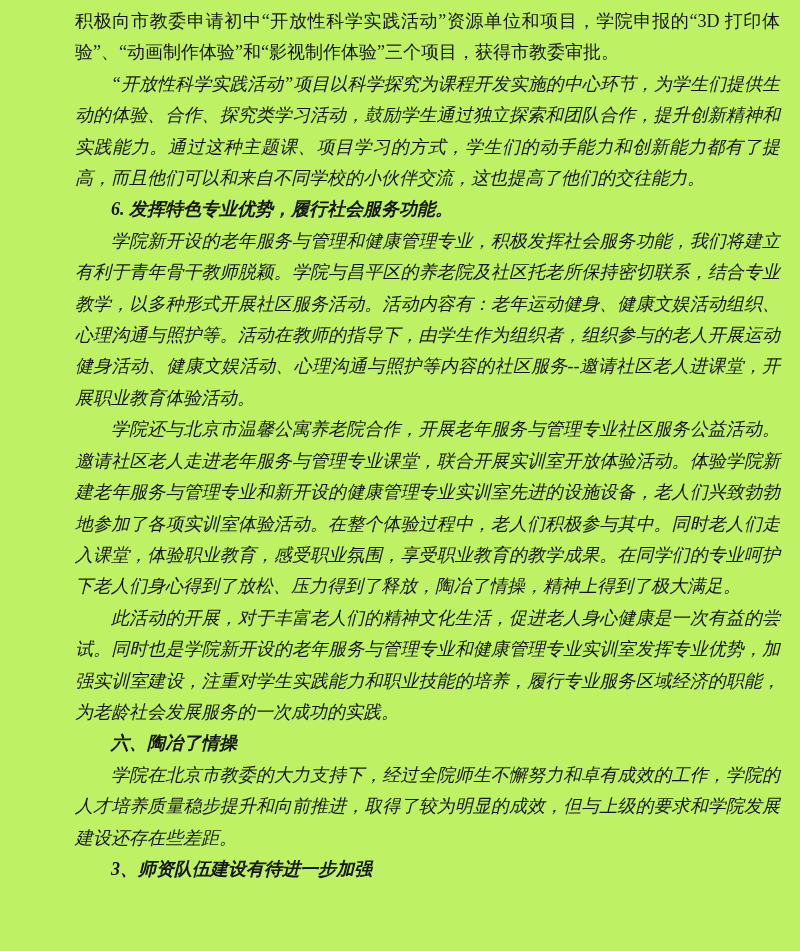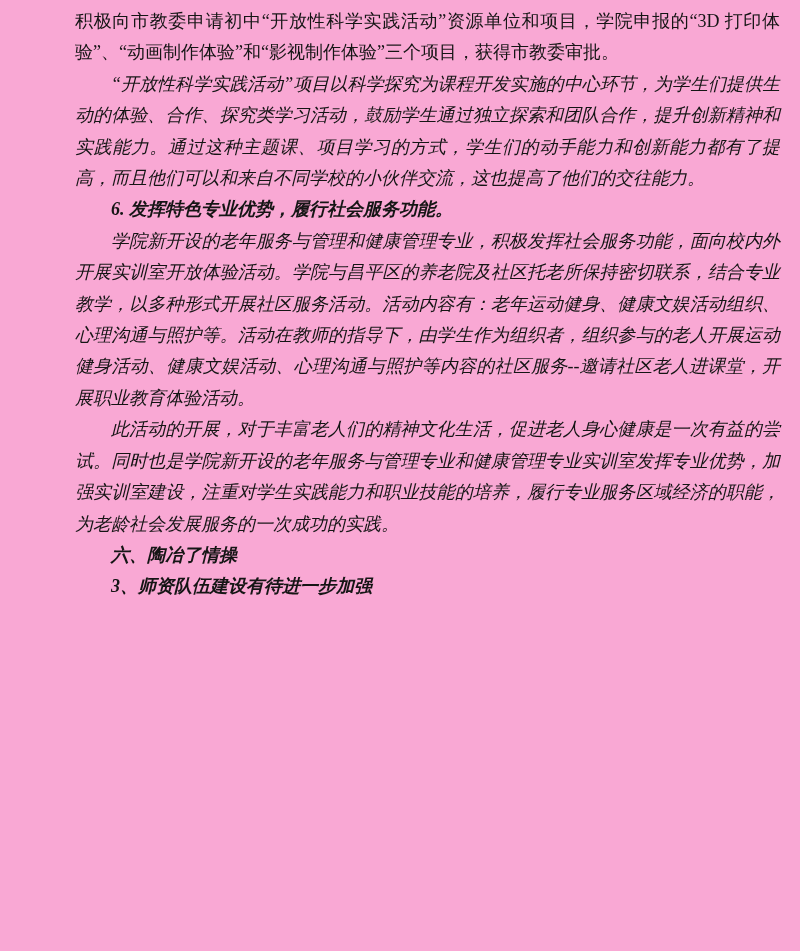--- a/index.html
+++ b/index.html
@@ -6,39 +6,41 @@
   html, body { background: #ffffff; }
   body {
     width: 800px;
     height: 951px;
     overflow: hidden;
     font-family: "Liberation Serif", "DejaVu Serif", serif;
   }
   .page {
     width: 800px;
     height: 951px;
-    background: #f9a8d4;
+    background: #bef264;
     padding: 6px 20px 0 75px;
     color: #151515;
   }
   .doc p {
     font-size: 18px;
     line-height: 31.4px;
     text-align: justify;
     text-justify: inter-character;
   }
   .doc p.indent { text-indent: 2em; font-style: italic; }
   .doc p.heading { font-weight: 700; }
 </style>
 </head>
 <body>
 
 <div class="page">
   <div class="doc">
       <p class="">积极向市教委申请初中“开放性科学实践活动”资源单位和项目，学院申报的“3D 打印体验”、“动画制作体验”和“影视制作体验”三个项目，获得市教委审批。</p>
       <p class="indent">“开放性科学实践活动”项目以科学探究为课程开发实施的中心环节，为学生们提供生动的体验、合作、探究类学习活动，鼓励学生通过独立探索和团队合作，提升创新精神和实践能力。通过这种主题课、项目学习的方式，学生们的动手能力和创新能力都有了提高，而且他们可以和来自不同学校的小伙伴交流，这也提高了他们的交往能力。</p>
       <p class="indent heading">6. 发挥特色专业优势，履行社会服务功能。</p>
-      <p class="indent">学院新开设的老年服务与管理和健康管理专业，积极发挥社会服务功能，面向校内外开展实训室开放体验活动。学院与昌平区的养老院及社区托老所保持密切联系，结合专业教学，以多种形式开展社区服务活动。活动内容有：老年运动健身、健康文娱活动组织、心理沟通与照护等。活动在教师的指导下，由学生作为组织者，组织参与的老人开展运动健身活动、健康文娱活动、心理沟通与照护等内容的社区服务--邀请社区老人进课堂，开展职业教育体验活动。</p>
+      <p class="indent">学院新开设的老年服务与管理和健康管理专业，积极发挥社会服务功能，我们将建立有利于青年骨干教师脱颖。学院与昌平区的养老院及社区托老所保持密切联系，结合专业教学，以多种形式开展社区服务活动。活动内容有：老年运动健身、健康文娱活动组织、心理沟通与照护等。活动在教师的指导下，由学生作为组织者，组织参与的老人开展运动健身活动、健康文娱活动、心理沟通与照护等内容的社区服务--邀请社区老人进课堂，开展职业教育体验活动。</p>
+      <p class="indent">学院还与北京市温馨公寓养老院合作，开展老年服务与管理专业社区服务公益活动。邀请社区老人走进老年服务与管理专业课堂，联合开展实训室开放体验活动。体验学院新建老年服务与管理专业和新开设的健康管理专业实训室先进的设施设备，老人们兴致勃勃地参加了各项实训室体验活动。在整个体验过程中，老人们积极参与其中。同时老人们走入课堂，体验职业教育，感受职业氛围，享受职业教育的教学成果。在同学们的专业呵护下老人们身心得到了放松、压力得到了释放，陶冶了情操，精神上得到了极大满足。</p>
       <p class="indent">此活动的开展，对于丰富老人们的精神文化生活，促进老人身心健康是一次有益的尝试。同时也是学院新开设的老年服务与管理专业和健康管理专业实训室发挥专业优势，加强实训室建设，注重对学生实践能力和职业技能的培养，履行专业服务区域经济的职能，为老龄社会发展服务的一次成功的实践。</p>
       <p class="indent heading">六、陶冶了情操</p>
+      <p class="indent">学院在北京市教委的大力支持下，经过全院师生不懈努力和卓有成效的工作，学院的人才培养质量稳步提升和向前推进，取得了较为明显的成效，但与上级的要求和学院发展建设还存在些差距。</p>
       <p class="indent heading">3、师资队伍建设有待进一步加强</p>
     </div>
 </div>
 
 </body></html>

